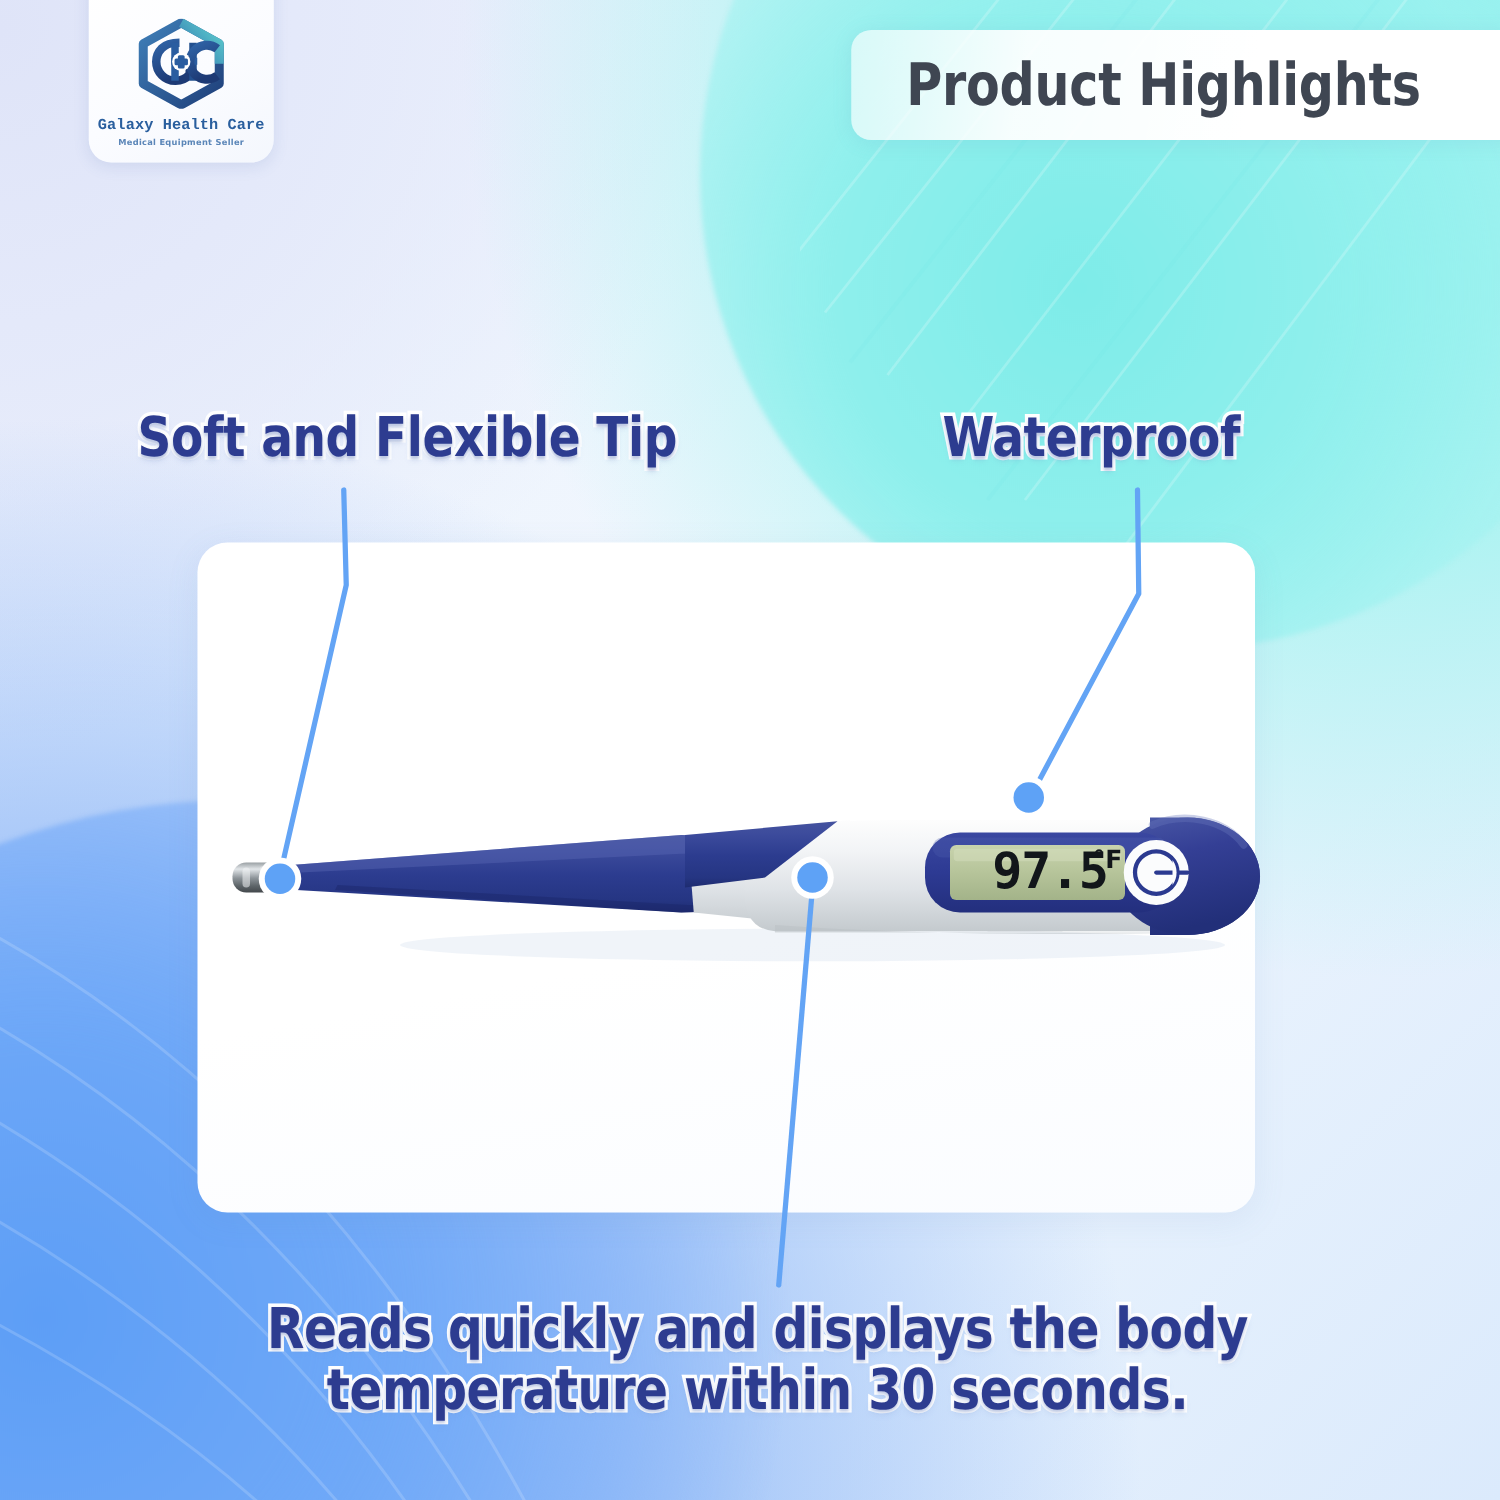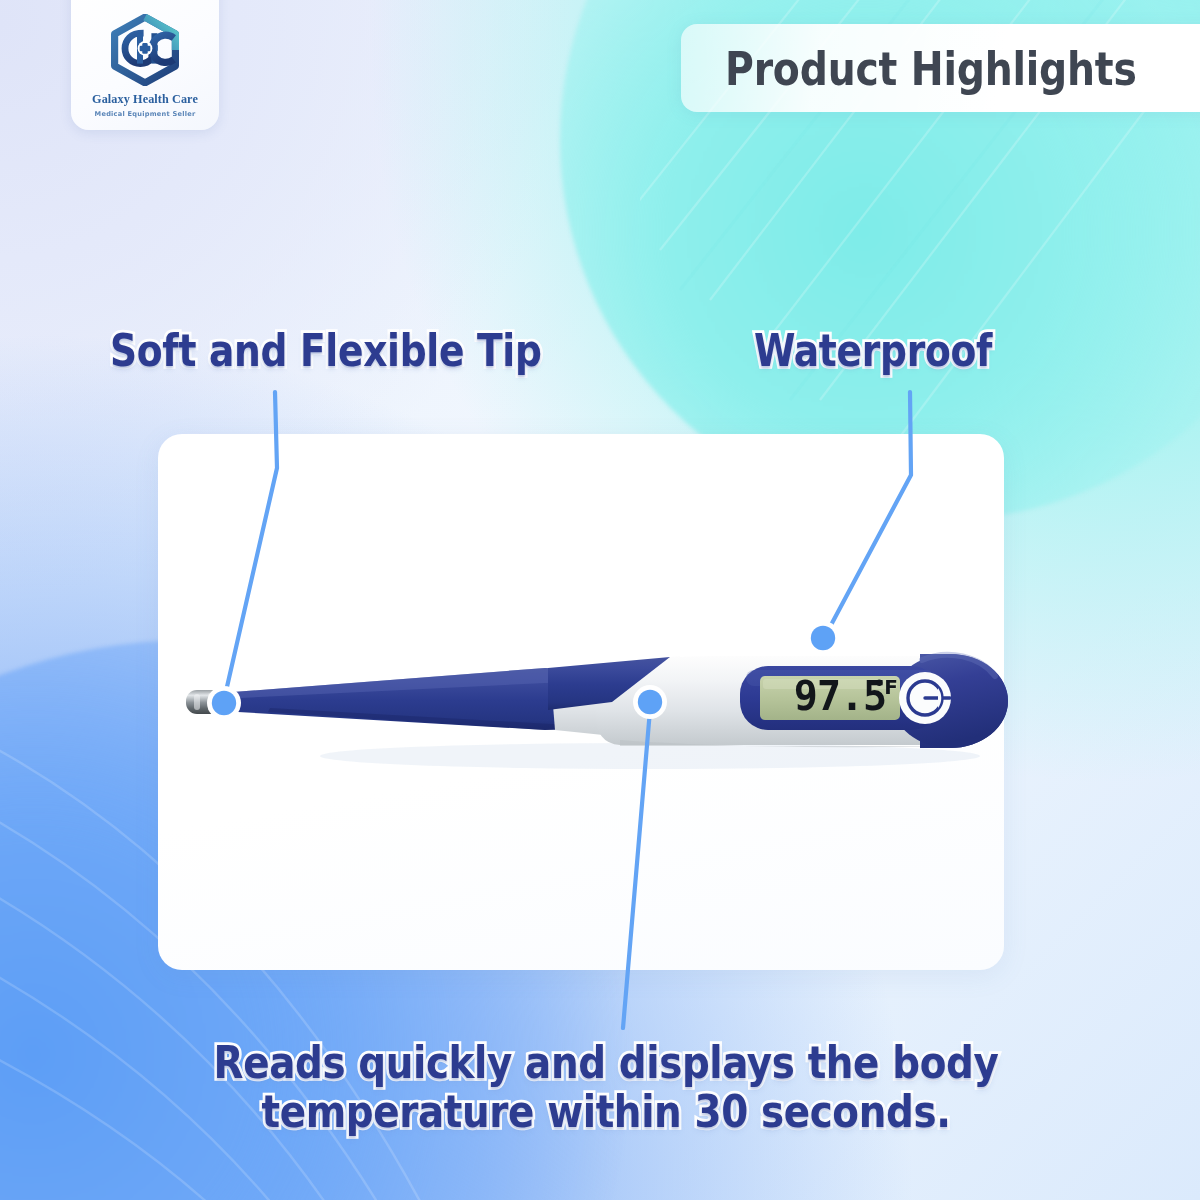--- a/index.html
+++ b/index.html
@@ -48,21 +48,21 @@
     width:148px; height:146px;
     background:linear-gradient(150deg,#ffffff 0%,#fbfcff 55%,#f4f7fd 100%);
     border-radius:0 0 18px 18px;
     box-shadow:0 3px 12px rgba(80,110,170,.13);
     display:flex; flex-direction:column;
     align-items:center; justify-content:flex-end;
     padding-bottom:12px;
   }
   #logo-mark { width:82px; height:72px; }
   .logo-name {
-    font-family:Liberation Serif, serif;
+    font-family:Liberation Mono, monospace;
     font-size:12.2px; font-weight:700;
     color:#2a5f9e; letter-spacing:.1px;
     margin-top:6px; white-space:nowrap;
   }
   .logo-tag {
     font-family:"DejaVu Sans", sans-serif;
     font-size:6.6px; font-weight:700;
     color:#5b86b8; letter-spacing:.25px;
     margin-top:3px; white-space:nowrap;
   }

